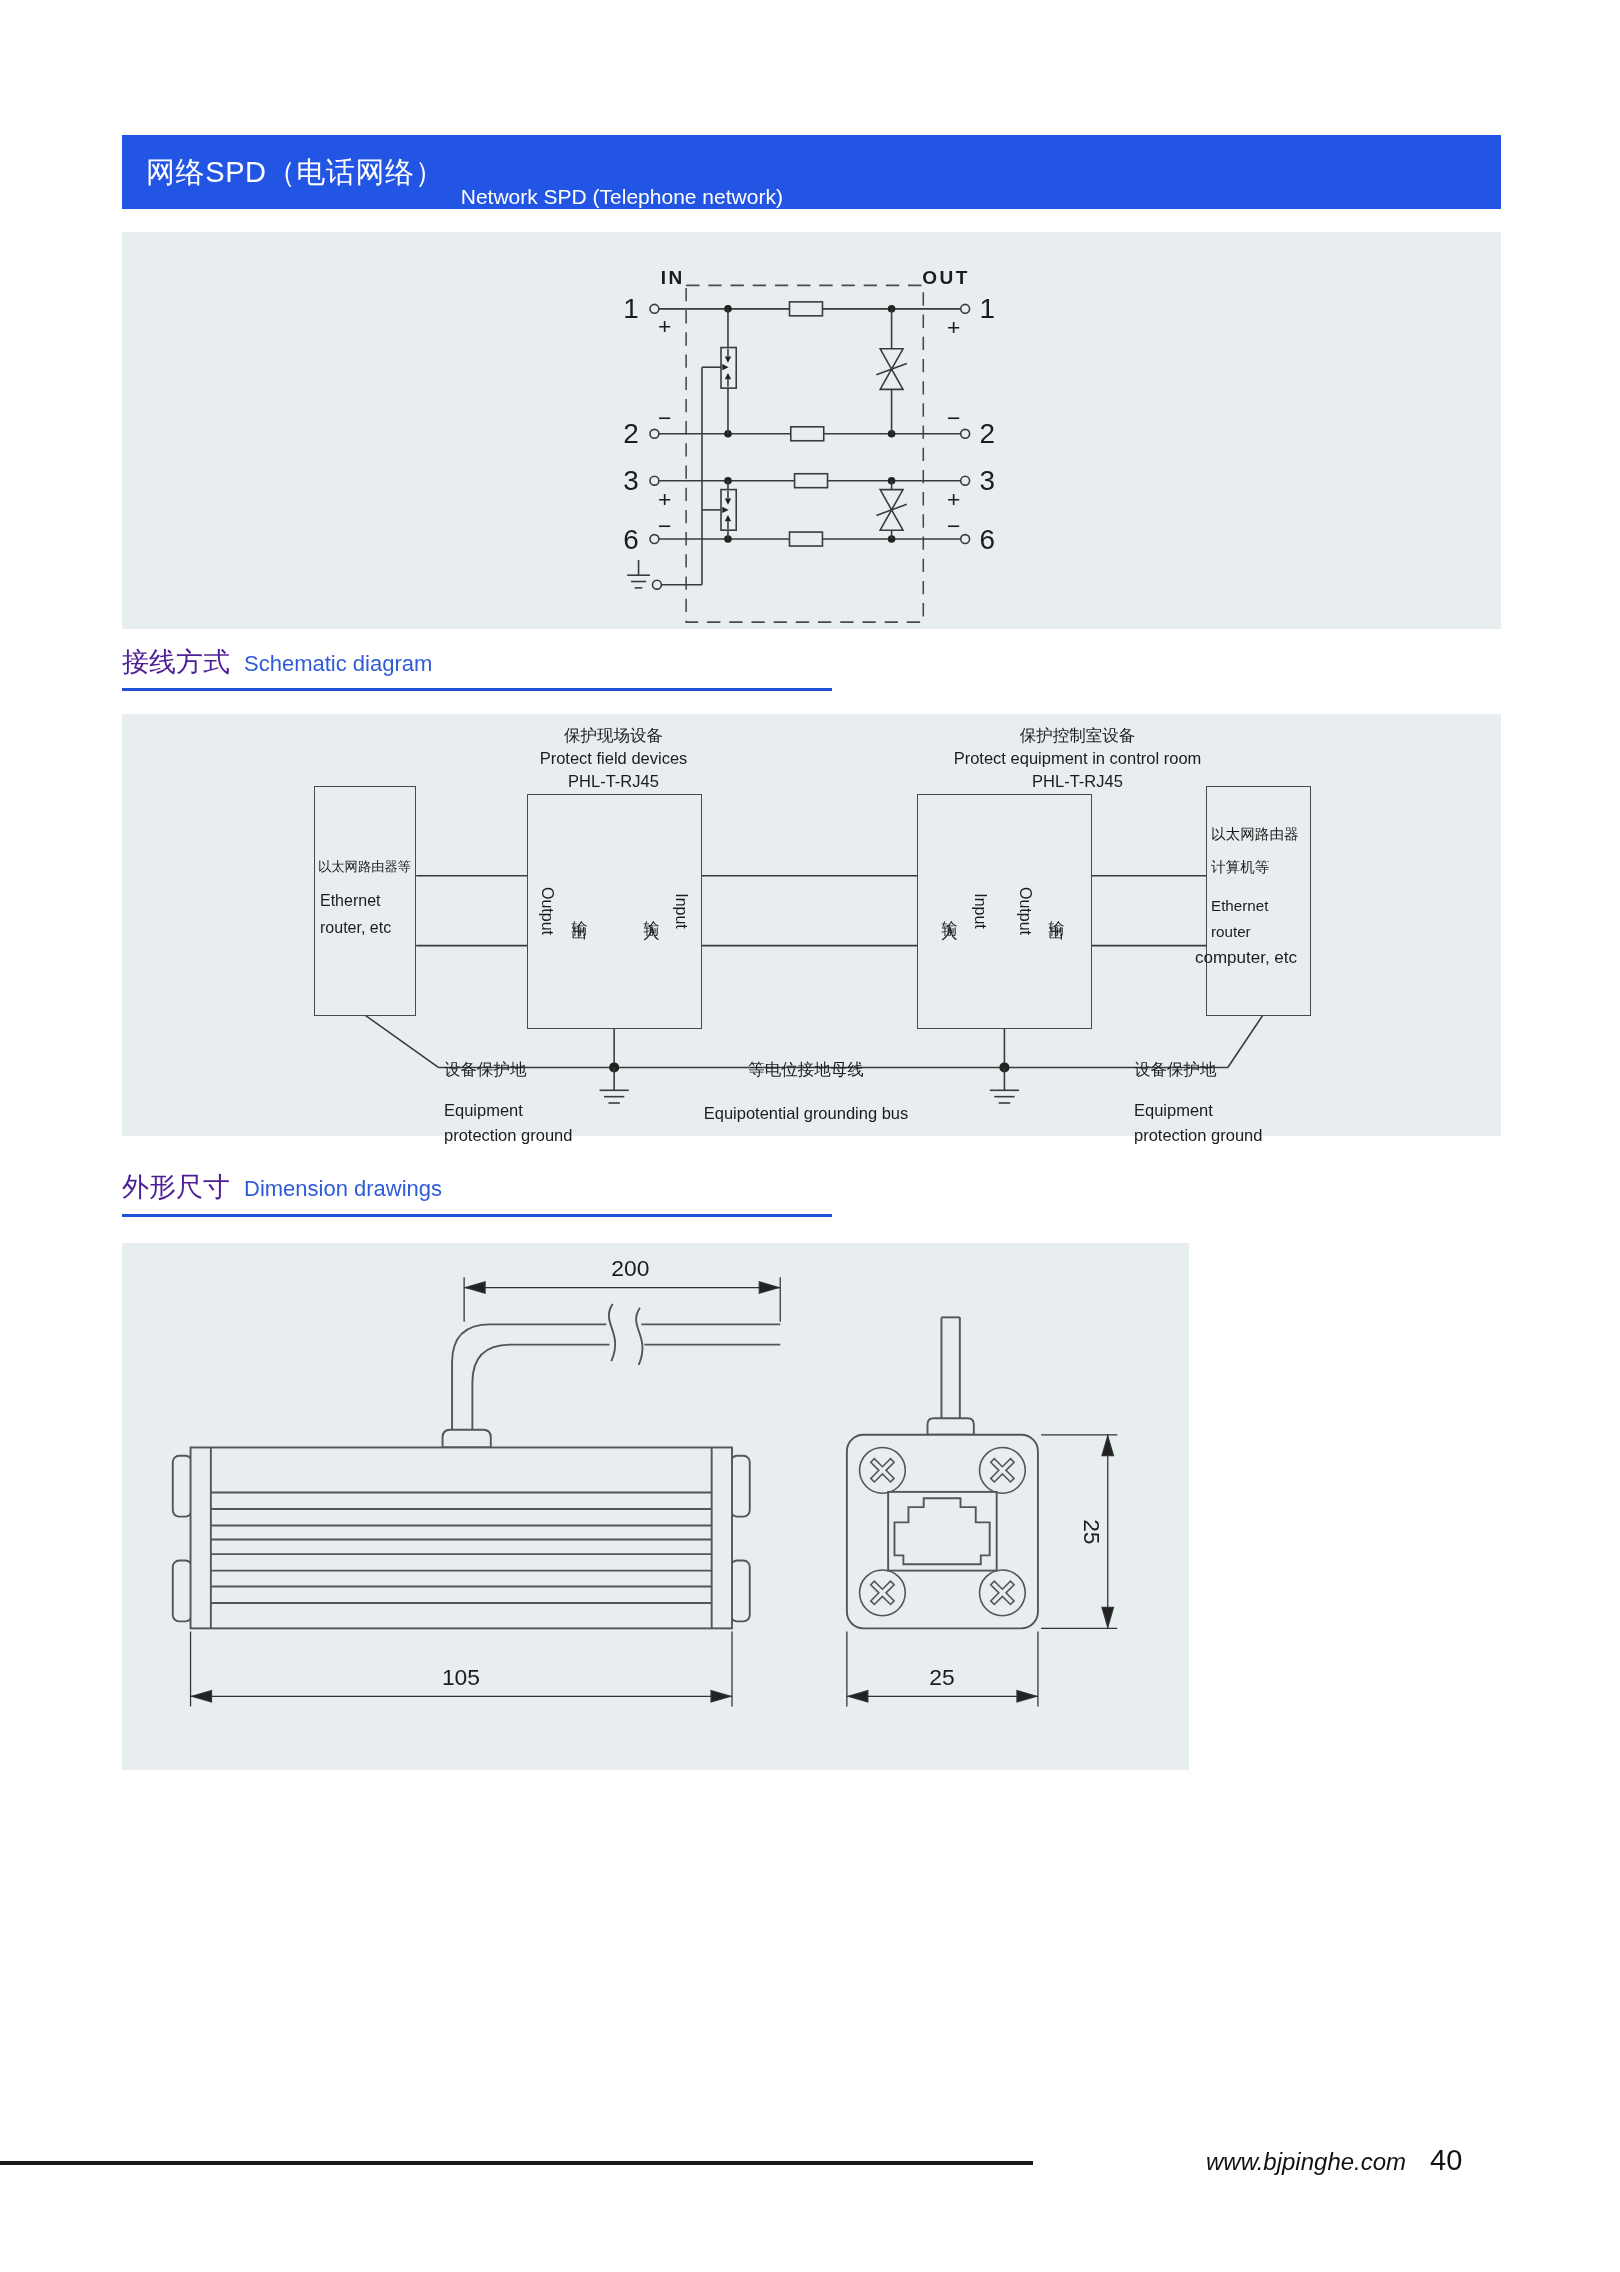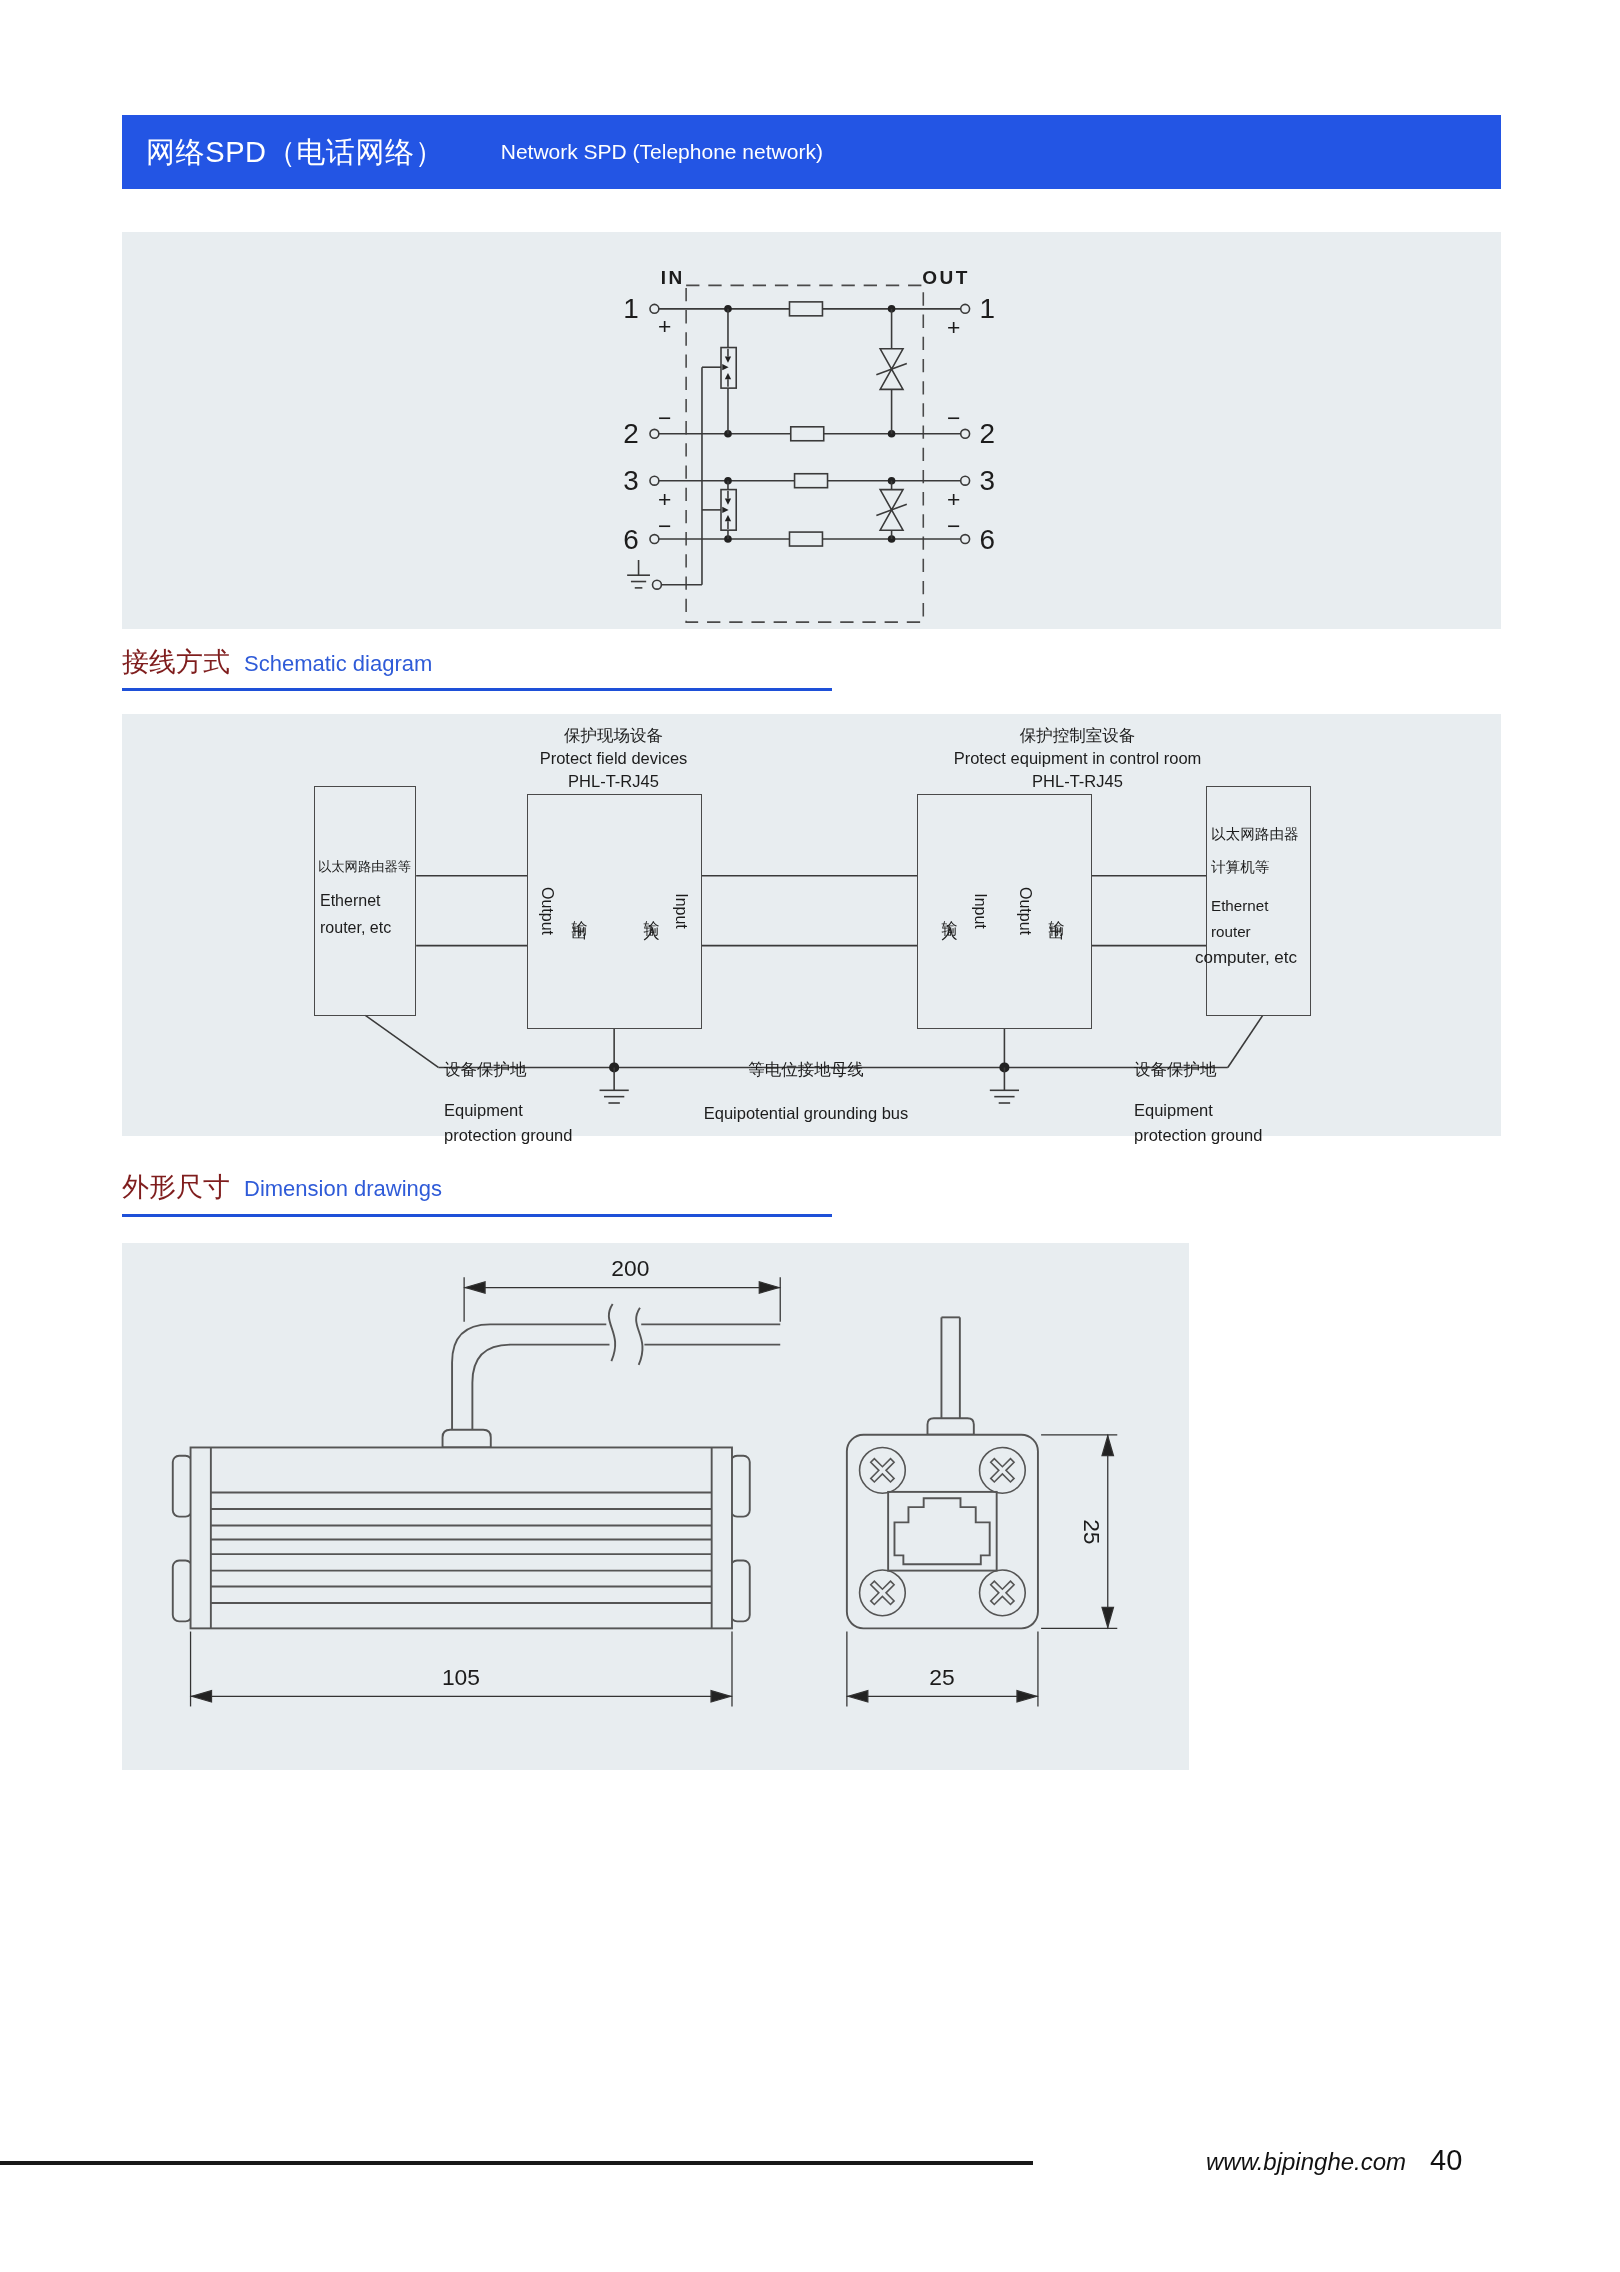--- a/index.html
+++ b/index.html
@@ -1,30 +1,30 @@
 <!DOCTYPE html>
 <html style="font-size:10.2px"><head>
 <meta charset="utf-8">
 <style>
   html,body{margin:0;padding:0;background:#fff;}
   .page{position:relative;width:1620px;height:2273px;background:#ffffff;
         font-family:"Liberation Sans",sans-serif;color:#222;overflow:hidden;}
   
-  .banner{position:absolute;left:122px;top:115px;width:1379px;height:74px;
-          background:#2355e4;display:flex;align-items:center;padding-left:24px;box-sizing:border-box;gap:40px;}
+  .banner{position:absolute;left:122px;top:135px;width:1379px;height:74px;
+          background:#2355e4;display:flex;align-items:flex-end;padding-left:24px;box-sizing:border-box;}
   .banner .cn{color:#fff;font-size:29px;font-weight:500;letter-spacing:0.6px;line-height:74px;}
   .banner .en{color:#fff;font-size:21px;font-weight:400;margin-left:16.5px;}
   
   .panel{position:absolute;background:#e8edf0;}
   .p1{left:122px;top:232px;width:1379px;height:397px;}
   .p2{left:122px;top:714px;width:1379px;height:422px;}
   .p3{left:122px;top:1243px;width:1067px;height:527px;}
   
   .sec-title{position:absolute;left:122px;white-space:nowrap;}
-  .sec-title .cn{font-size:27px;font-weight:500;color:#7f1d1d;}
+  .sec-title .cn{font-size:27px;font-weight:500;color:#4c1d95;}
   .sec-title .en{font-size:22px;font-weight:400;color:#2f5bd8;margin-left:14px;}
   .underline{position:absolute;left:122px;width:710px;height:3.2px;background:#1e50d8;}
   
   .box{position:absolute;border:1.9px solid #4a4a4a;box-sizing:border-box;background:transparent;}
   .stack{position:absolute;text-align:center;font-size:16.5px;line-height:23px;color:#1c1c1c;}
   .eqtxt{position:absolute;color:#1c1c1c;line-height:1.35;}
   .vtext{position:absolute;writing-mode:vertical-rl;text-orientation:upright;
          font-size:16px;letter-spacing:2.5px;color:#1c1c1c;transform:translate(-50%,-50%);}
   .rot{position:absolute;font-size:16px;color:#1c1c1c;white-space:nowrap;
        transform:translate(-50%,-50%) rotate(90deg);}

